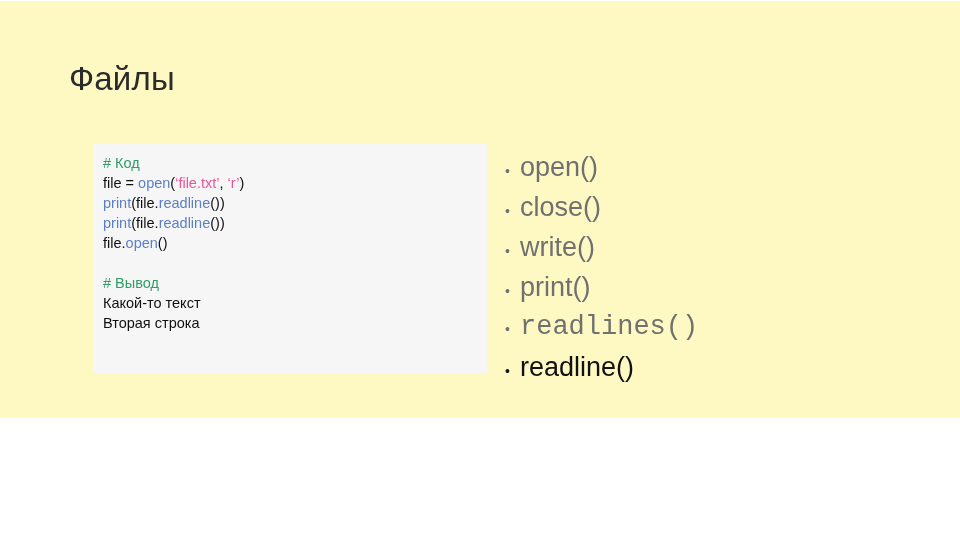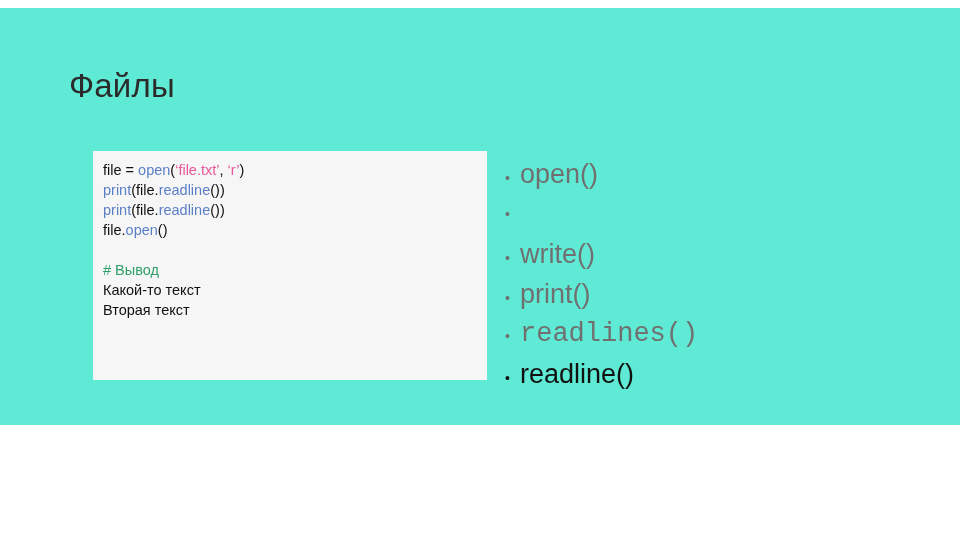--- a/index.html
+++ b/index.html
@@ -12,24 +12,24 @@
     height: 540px;
     position: relative;
     overflow: hidden;
     font-family: "Liberation Sans", "DejaVu Sans", sans-serif;
     -webkit-font-smoothing: antialiased;
   }
 
   #slide {
     position: absolute;
     left: 0;
-    top: 8px;
+    top: 1px;
     width: 960px;
     height: 417px;
-    background: #5eead4;
+    background: #fef9c3;
   }
 
   
   #slide-title {
     position: absolute;
     left: 69px;
     top: 58px;
     width: 800px;
     font-size: 33px;
     font-weight: 300;
@@ -98,37 +98,39 @@
   }
 </style>
 </head>
 <body>
 
 <div id="slide">
 
   <div id="slide-title">Файлы</div>
 
   <div id="code-block" style="background: rgb(246, 246, 246);">
+      <div class="code-line"><span class="tok-comment" style="color: rgb(47, 158, 104);"># Код</span></div>
       <div class="code-line"><span class="tok-plain" style="color: rgb(16, 16, 16);">file = </span><span class="tok-function" style="color: rgb(91, 127, 199);">open</span><span class="tok-plain" style="color: rgb(16, 16, 16);">(</span><span class="tok-string" style="color: rgb(232, 85, 154);">‘file.txt’</span><span class="tok-plain" style="color: rgb(16, 16, 16);">, </span><span class="tok-string" style="color: rgb(232, 85, 154);">‘r’</span><span class="tok-plain" style="color: rgb(16, 16, 16);">)</span></div>
       <div class="code-line"><span class="tok-function" style="color: rgb(91, 127, 199);">print</span><span class="tok-plain" style="color: rgb(16, 16, 16);">(file.</span><span class="tok-function" style="color: rgb(91, 127, 199);">readline</span><span class="tok-plain" style="color: rgb(16, 16, 16);">())</span></div>
       <div class="code-line"><span class="tok-function" style="color: rgb(91, 127, 199);">print</span><span class="tok-plain" style="color: rgb(16, 16, 16);">(file.</span><span class="tok-function" style="color: rgb(91, 127, 199);">readline</span><span class="tok-plain" style="color: rgb(16, 16, 16);">())</span></div>
       <div class="code-line"><span class="tok-plain" style="color: rgb(16, 16, 16);">file.</span><span class="tok-function" style="color: rgb(91, 127, 199);">open</span><span class="tok-plain" style="color: rgb(16, 16, 16);">()</span></div>
       <div class="code-line blank">&nbsp;</div>
       <div class="code-line"><span class="tok-comment" style="color: rgb(47, 158, 104);"># Вывод</span></div>
       <div class="code-line"><span class="tok-plain" style="color: rgb(16, 16, 16);">Какой-то текст</span></div>
-      <div class="code-line"><span class="tok-plain" style="color: rgb(16, 16, 16);">Вторая текст</span></div>
+      <div class="code-line"><span class="tok-plain" style="color: rgb(16, 16, 16);">Вторая строка</span></div>
     </div>
 
   <div id="method-list">
       <div class="bullet-row">
         <span class="bullet-dot" style="color: rgb(112, 112, 112);">•</span>
         <span class="bullet-label" style="color: rgb(112, 112, 112);">open()</span>
       </div>
       <div class="bullet-row">
         <span class="bullet-dot" style="color: rgb(112, 112, 112);">•</span>
+        <span class="bullet-label" style="color: rgb(112, 112, 112);">close()</span>
       </div>
       <div class="bullet-row">
         <span class="bullet-dot" style="color: rgb(112, 112, 112);">•</span>
         <span class="bullet-label" style="color: rgb(112, 112, 112); text-align: right;">write()</span>
       </div>
       <div class="bullet-row">
         <span class="bullet-dot" style="color: rgb(112, 112, 112);">•</span>
         <span class="bullet-label" style="color: rgb(112, 112, 112);">print()</span>
       </div>
       <div class="bullet-row">

